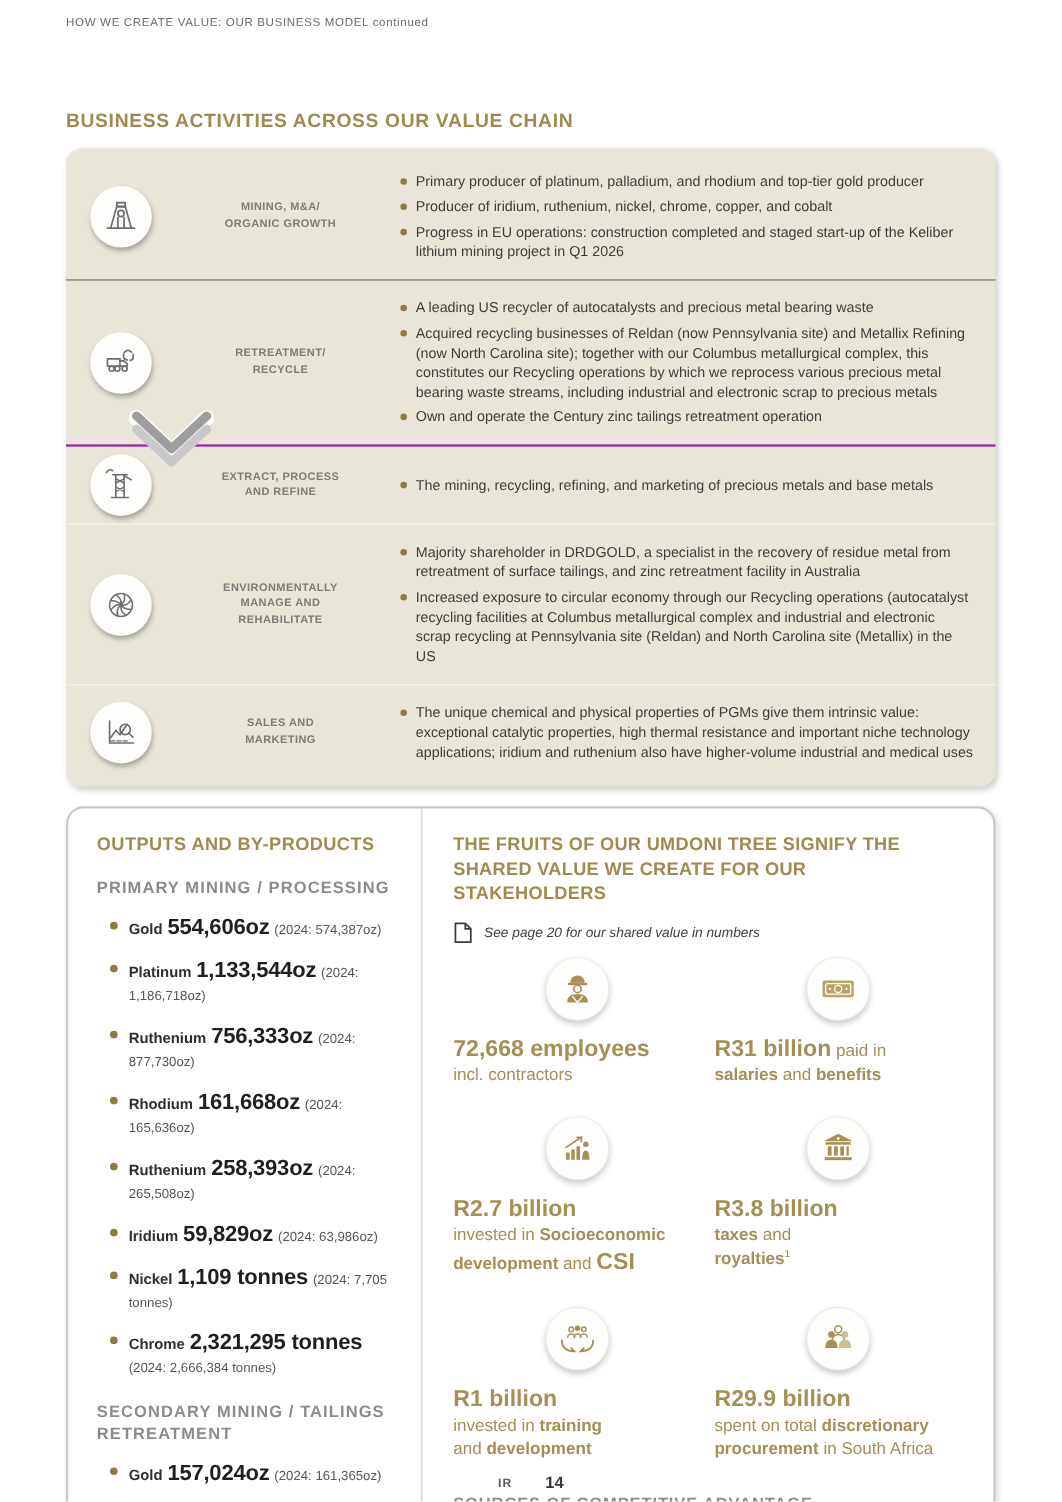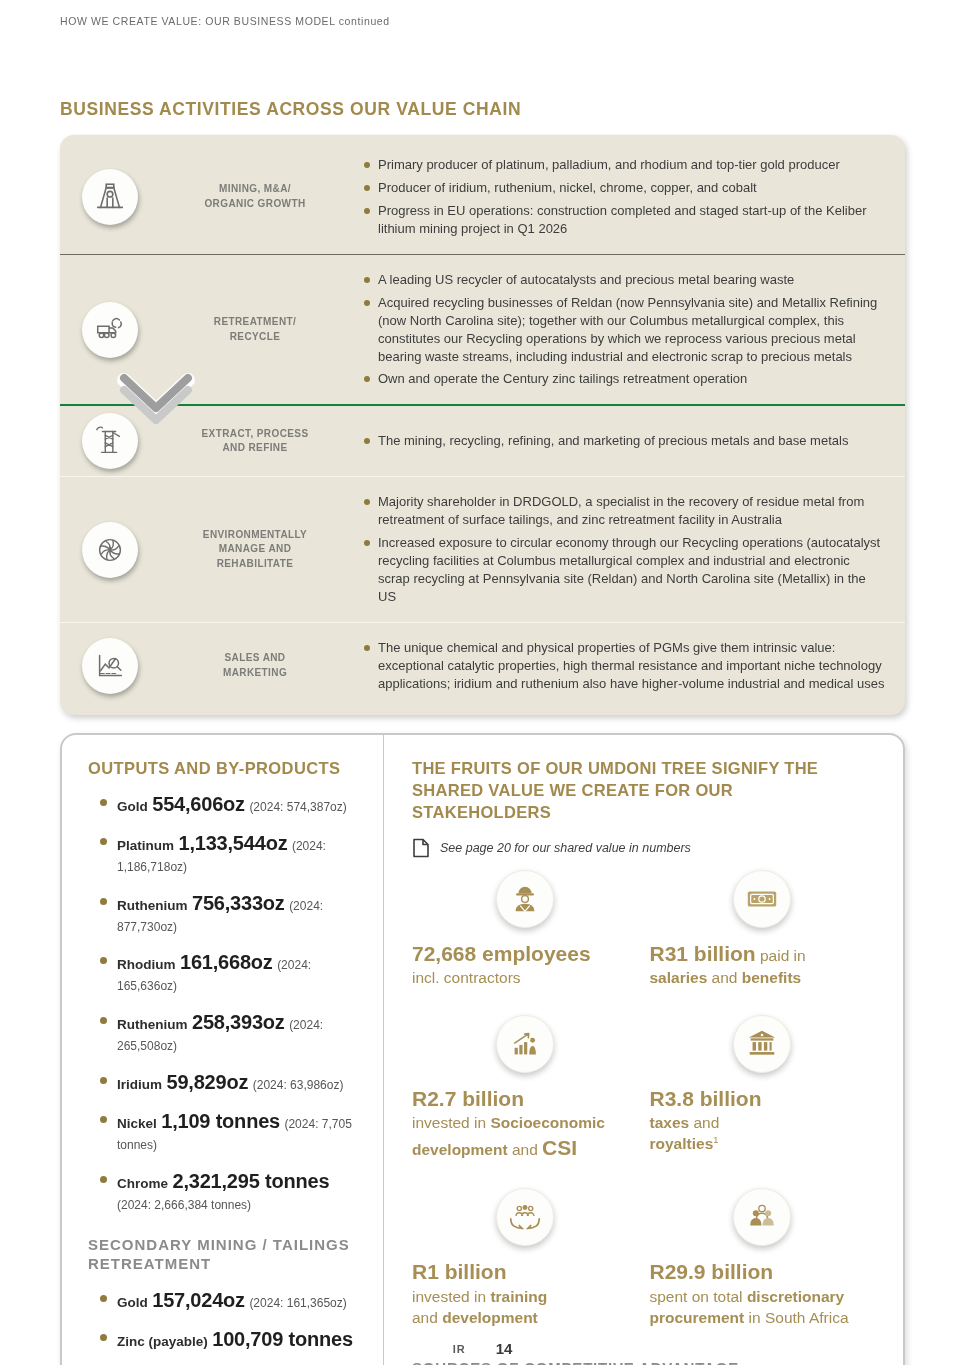--- a/index.html
+++ b/index.html
@@ -18,21 +18,21 @@
     margin-top:72px; font-size:17.5px; font-weight:bold; letter-spacing:.6px; color:#a2894d;
   }
 
   
   .vc-panel {
     margin-top:15px; background:#e9e6d9; border-radius:14px;
     box-shadow:2px 3px 6px rgba(0,0,0,.2); padding:5px 0 6px;
   }
   .vc-row { display:flex; align-items:center; position:relative; padding:7px 0; }
   .vc-row.sep-dark  { border-top:1px solid #6f6b5e; }
-  .vc-row.sep-gold  { border-top:2px solid #15803d; }
+  .vc-row.sep-gold  { border-top:2px solid #a21caf; }
   .vc-row.sep-light { border-top:1px solid #f7f5ec; }
   .vc-icon-cell { width:100px; display:flex; justify-content:center; align-items:center; flex:0 0 auto; }
   .circle {
     width:56px; height:56px; border-radius:50%; background:#fdfdfb;
     box-shadow:1px 3px 5px rgba(0,0,0,.3); display:flex; align-items:center; justify-content:center; flex:0 0 auto;
   }
   .vc-label {
     width:190px; flex:0 0 auto; text-align:center; font-weight:bold; font-size:10px;
     color:#7c7c78; letter-spacing:.4px; line-height:1.45; white-space:pre-line;
   }
@@ -227,20 +227,21 @@
       </div>
     </div>
 
   </div>
 
   <div class="bottom-panel">
 
     <div class="out-col">
       <div class="out-title">OUTPUTS AND BY-PRODUCTS</div>
 
+      <div class="out-group-heading">PRIMARY MINING / PROCESSING</div>
       <div>
 
           <div class="out-item">
             <span class="out-name">Gold</span>
             <span class="out-value">554,606oz</span>
             <span class="out-prior">(2024: 574,387oz)</span>
           </div>
 
           <div class="out-item">
             <span class="out-name">Platinum</span>

